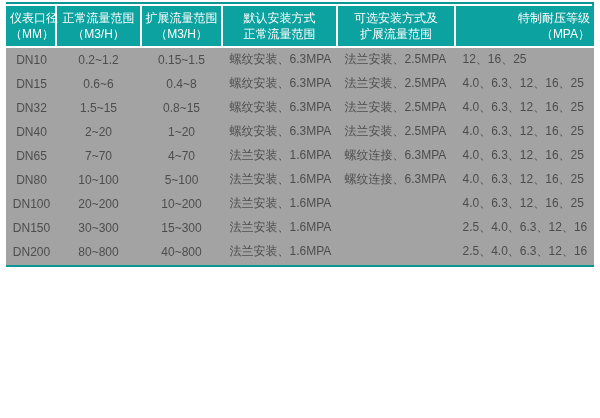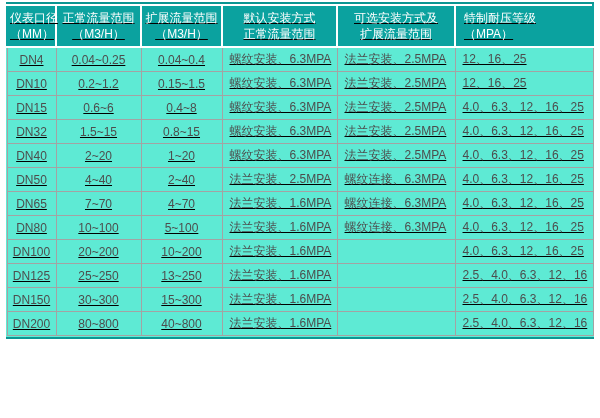--- a/index.html
+++ b/index.html
@@ -9,22 +9,21 @@
     height: 418px;
     background: #ffffff;
     font-family: "Liberation Sans", sans-serif;
     overflow: hidden;
   }
   .table-wrap {
     margin: 2px 6px 0 6px;
     border-top: 2px solid #0a9692;
     border-bottom: 2px solid #0a9692;
     padding-bottom: 1px;
-    background: #5eead4;
-    text-decoration: underline;
+    background: #a3a3a3;
   }
   table.spec {
     width: 100%;
     border-collapse: collapse;
     table-layout: fixed;
   }
   col.c1 { width: 49px; }
   col.c2 { width: 85px; }
   col.c3 { width: 81px; }
   col.c4 { width: 115px; }
@@ -36,21 +35,21 @@
     font-weight: normal;
     font-size: 12px;
     line-height: 16px;
     border: 2px solid #ffffff;
     padding: 4px 2px;
     text-align: center;
     vertical-align: middle;
     white-space: nowrap;
   }
   th:first-child { border-left-color: #0ba29f; }
-  th:last-child  { border-right-color: #0ba29f; text-align: left; padding-left: 8px; }
+  th:last-child  { border-right-color: #0ba29f; text-align: right; padding-left: 8px; }
   th .hline { display: block; }
   td {
     border: 1px solid #a3a3a3;
     color: #4d4d4d;
     font-size: 12px;
     height: 23px;
     padding: 0 4px;
     text-align: center;
     vertical-align: middle;
     white-space: nowrap;
@@ -94,28 +93,20 @@
           <span class="hline">扩展流量范围</span>
         </th>
         <th>
           <span class="hline">特制耐压等级</span>
           <span class="hline">（MPA）</span>
         </th>
       </tr>
     </thead>
     <tbody>
       <tr>
-        <td>DN4</td>
-        <td>0.04~0.25</td>
-        <td>0.04~0.4</td>
-        <td class="left">螺纹安装、6.3MPA</td>
-        <td class="left">法兰安装、2.5MPA</td>
-        <td class="left">12、16、25</td>
-      </tr>
-      <tr>
         <td>DN10</td>
         <td>0.2~1.2</td>
         <td>0.15~1.5</td>
         <td class="left">螺纹安装、6.3MPA</td>
         <td class="left">法兰安装、2.5MPA</td>
         <td class="left">12、16、25</td>
       </tr>
       <tr>
         <td>DN15</td>
         <td>0.6~6</td>
@@ -134,28 +125,20 @@
       </tr>
       <tr>
         <td>DN40</td>
         <td>2~20</td>
         <td>1~20</td>
         <td class="left">螺纹安装、6.3MPA</td>
         <td class="left">法兰安装、2.5MPA</td>
         <td class="left">4.0、6.3、12、16、25</td>
       </tr>
       <tr>
-        <td>DN50</td>
-        <td>4~40</td>
-        <td>2~40</td>
-        <td class="left">法兰安装、2.5MPA</td>
-        <td class="left">螺纹连接、6.3MPA</td>
-        <td class="left">4.0、6.3、12、16、25</td>
-      </tr>
-      <tr>
         <td>DN65</td>
         <td>7~70</td>
         <td>4~70</td>
         <td class="left">法兰安装、1.6MPA</td>
         <td class="left">螺纹连接、6.3MPA</td>
         <td class="left">4.0、6.3、12、16、25</td>
       </tr>
       <tr>
         <td>DN80</td>
         <td>10~100</td>
@@ -166,28 +149,20 @@
       </tr>
       <tr>
         <td>DN100</td>
         <td>20~200</td>
         <td>10~200</td>
         <td class="left">法兰安装、1.6MPA</td>
         <td class="left"></td>
         <td class="left">4.0、6.3、12、16、25</td>
       </tr>
       <tr>
-        <td>DN125</td>
-        <td>25~250</td>
-        <td>13~250</td>
-        <td class="left">法兰安装、1.6MPA</td>
-        <td class="left"></td>
-        <td class="left">2.5、4.0、6.3、12、16</td>
-      </tr>
-      <tr>
         <td>DN150</td>
         <td>30~300</td>
         <td>15~300</td>
         <td class="left">法兰安装、1.6MPA</td>
         <td class="left"></td>
         <td class="left">2.5、4.0、6.3、12、16</td>
       </tr>
       <tr>
         <td>DN200</td>
         <td>80~800</td>

